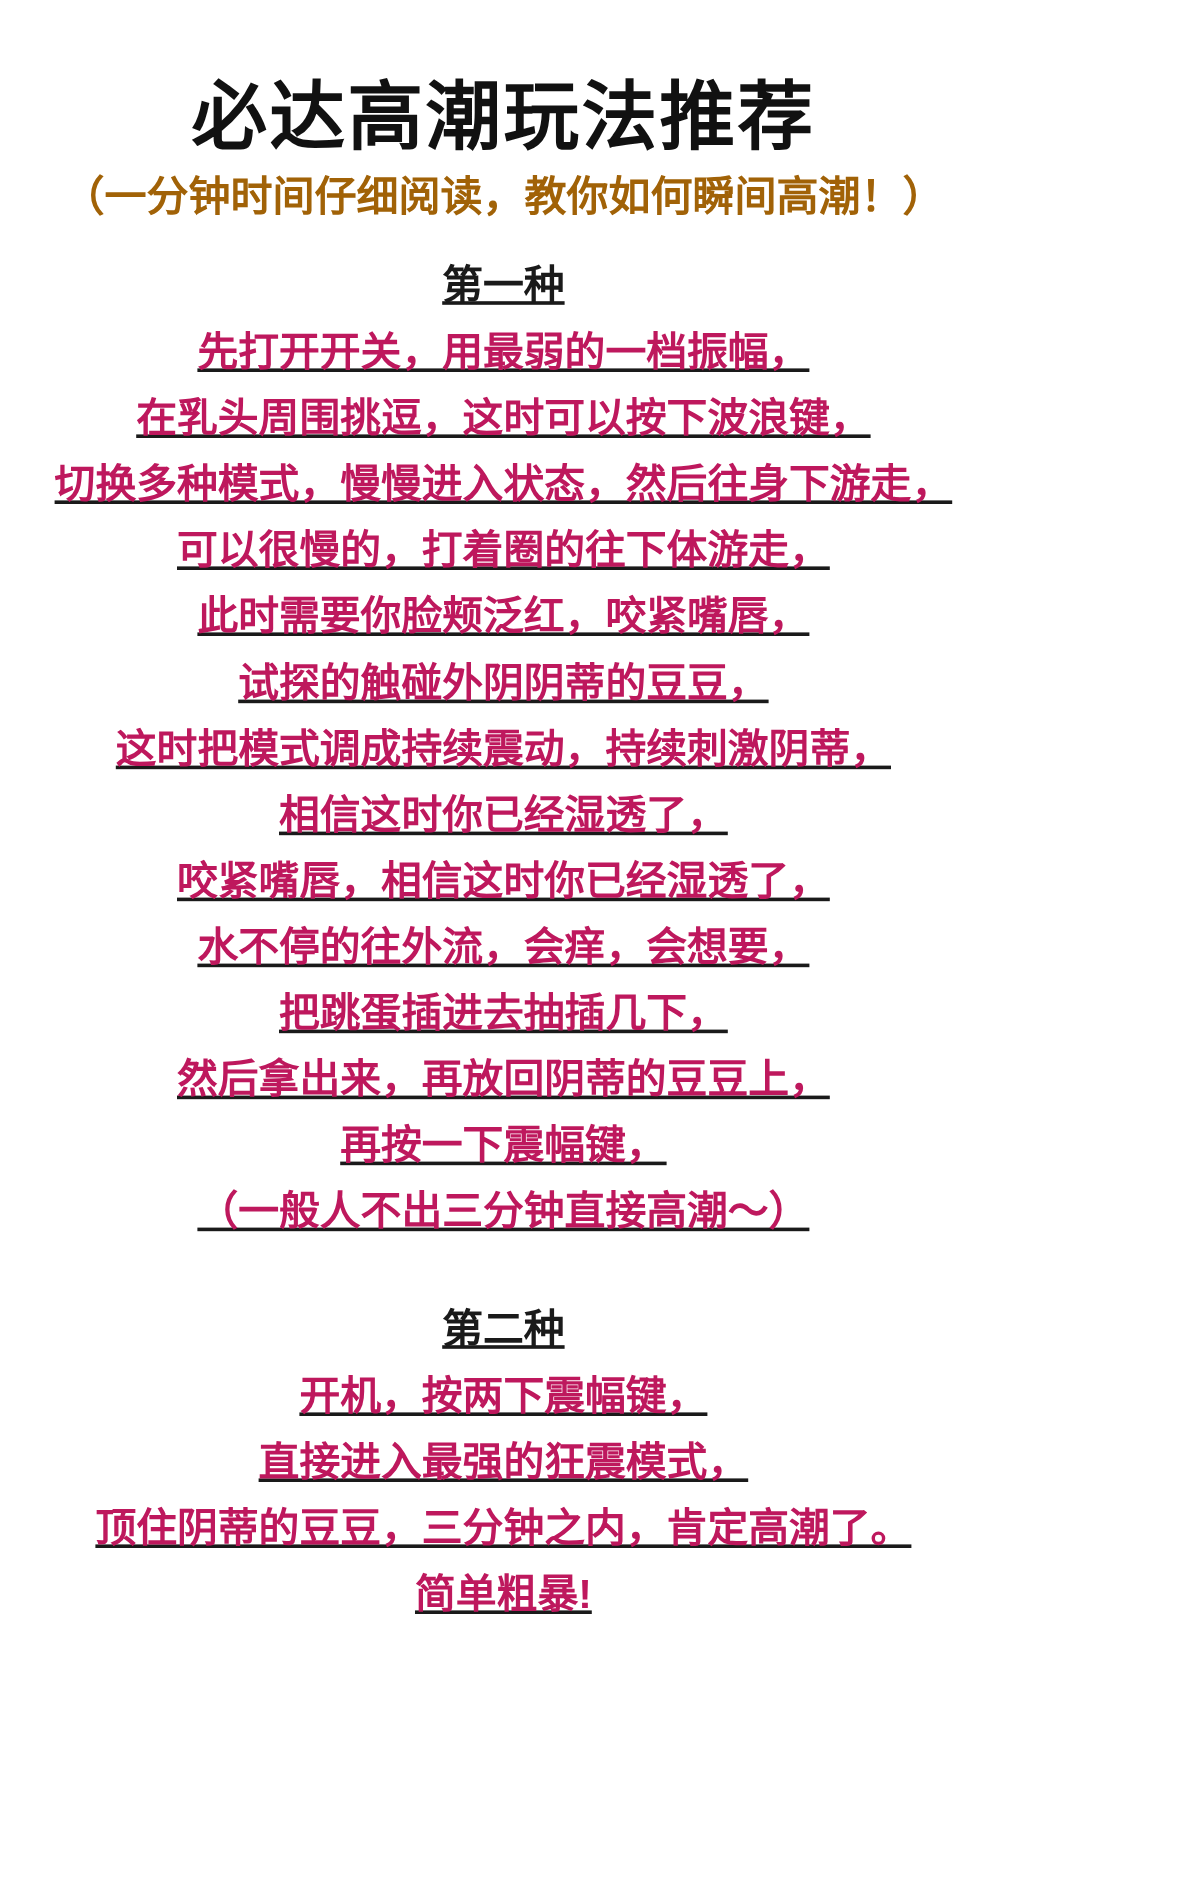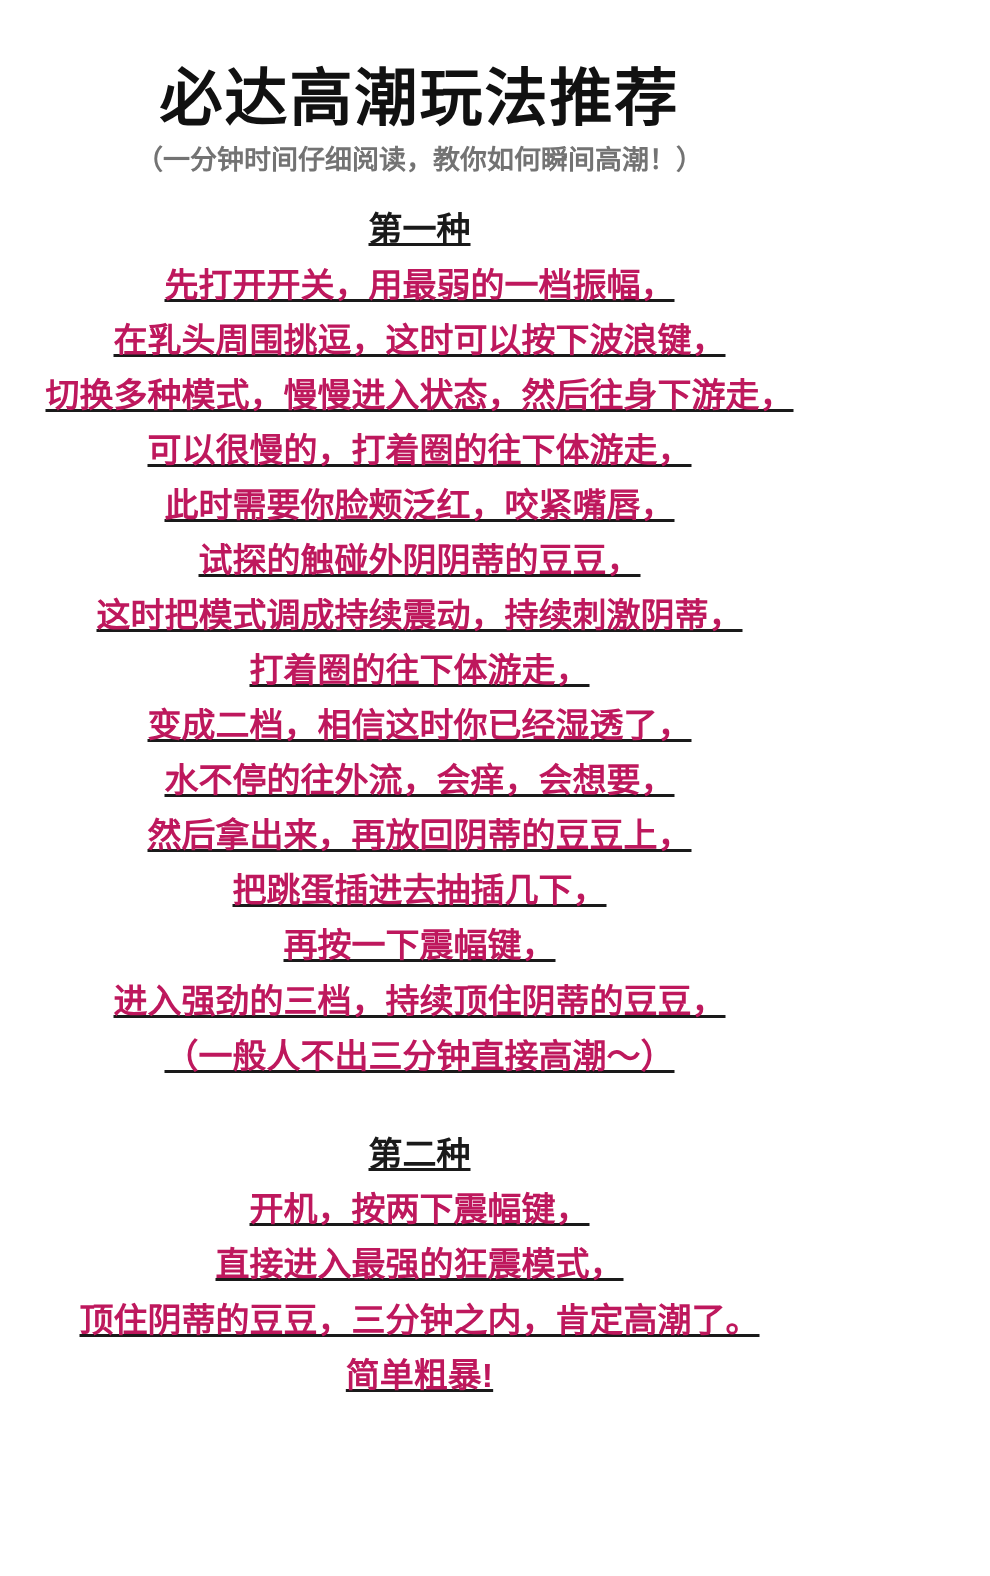--- a/index.html
+++ b/index.html
@@ -25,23 +25,23 @@
   .main-title {
     font-size: 63px;
     font-weight: 700;
     letter-spacing: 2px;
     line-height: 1.15;
     color: #111111;
     text-align: center;
     margin: 0 0 10px 0;
   }
   .subtitle {
-    font-size: 27px;
+    font-size: 35px;
     font-weight: 700;
-    color: #737373;
+    color: #a16207;
     text-align: center;
     letter-spacing: 0px;
     line-height: 1.2;
     margin: 0 0 26px 0;
   }
   .section {
     width: 100%;
     display: flex;
     flex-direction: column;
     align-items: center;
@@ -78,27 +78,26 @@
 
   <div class="section">
     <div class="section-heading">第一种</div>
     <div class="body-line">先打开开关，用最弱的一档振幅，</div>
     <div class="body-line">在乳头周围挑逗，这时可以按下波浪键，</div>
     <div class="body-line">切换多种模式，慢慢进入状态，然后往身下游走，</div>
     <div class="body-line">可以很慢的，打着圈的往下体游走，</div>
     <div class="body-line">此时需要你脸颊泛红，咬紧嘴唇，</div>
     <div class="body-line">试探的触碰外阴阴蒂的豆豆，</div>
     <div class="body-line">这时把模式调成持续震动，持续刺激阴蒂，</div>
-    <div class="body-line">打着圈的往下体游走，</div>
-    <div class="body-line">变成二档，相信这时你已经湿透了，</div>
+    <div class="body-line">相信这时你已经湿透了，</div>
+    <div class="body-line">咬紧嘴唇，相信这时你已经湿透了，</div>
     <div class="body-line">水不停的往外流，会痒，会想要，</div>
+    <div class="body-line">把跳蛋插进去抽插几下，</div>
     <div class="body-line">然后拿出来，再放回阴蒂的豆豆上，</div>
-    <div class="body-line">把跳蛋插进去抽插几下，</div>
     <div class="body-line">再按一下震幅键，</div>
-    <div class="body-line">进入强劲的三档，持续顶住阴蒂的豆豆，</div>
     <div class="body-line">（一般人不出三分钟直接高潮～）</div>
   </div>
 
   <div class="gap"></div>
 
   <div class="section">
     <div class="section-heading">第二种</div>
     <div class="body-line">开机，按两下震幅键，</div>
     <div class="body-line">直接进入最强的狂震模式，</div>
     <div class="body-line">顶住阴蒂的豆豆，三分钟之内，肯定高潮了。</div>

